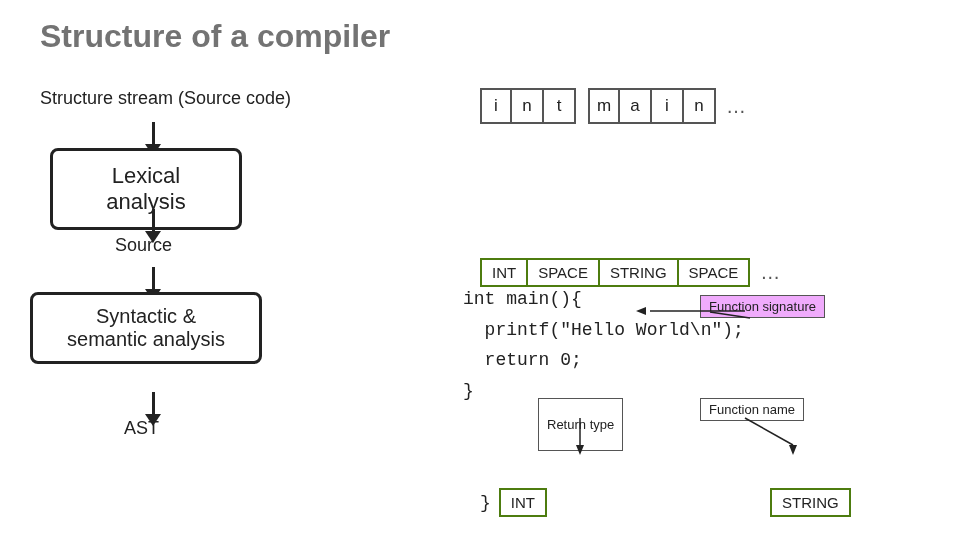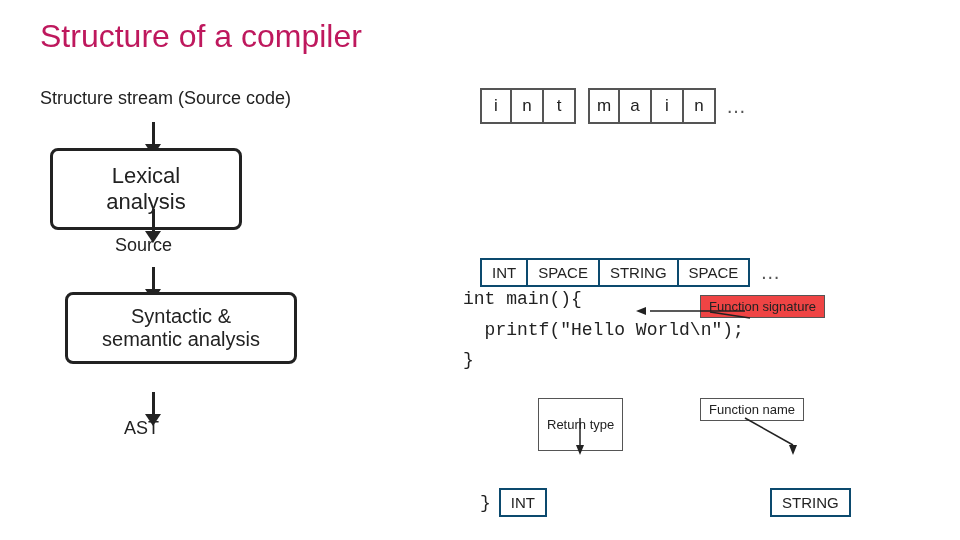--- a/index.html
+++ b/index.html
@@ -10,22 +10,22 @@
       font-family: 'Segoe UI', Arial, sans-serif;
       overflow: hidden;
       position: relative;
     }
 
     .page-title {
       position: absolute;
       top: 18px;
       left: 40px;
       font-size: 32px;
-      font-weight: 400;
-      color: #be185d;
+      font-weight: 700;
+      color: #737373;
     }
 
     
     .arrow-down {
       display: flex;
       flex-direction: column;
       align-items: center;
       margin: 4px 0;
     }
     .arrow-down .shaft {
@@ -81,21 +81,21 @@
 
     
     .token-row {
       display: flex;
       align-items: center;
       gap: 0;
       margin-top: 10px;
     }
 
     .token-box {
-      border: 2px solid #0c4a6e;
+      border: 2px solid #4d7c0f;
       padding: 4px 10px;
       font-size: 15px;
       color: #222;
       background: #fff;
       white-space: nowrap;
     }
     .token-box + .token-box {
       border-left: none;
       text-align: center;
     }
@@ -128,21 +128,21 @@
   <div class="head"></div>
 </div>
 
 <div style="position:absolute;top:235px;left:115px;font-size:18px;color:#222;">Source</div>
 
 <div class="arrow-down" style="position:absolute;top:263px;left:145px;">
   <div class="shaft"></div>
   <div class="head"></div>
 </div>
 
-<div class="box-rounded" style="position:absolute;top:292px;left:30px;width:232px;font-size:20px;padding:10px 14px;margin-left:35px;">
+<div class="box-rounded" style="position:absolute;top:292px;left:30px;width:232px;font-size:20px;padding:10px 14px;">
   <span style="white-space:pre-line;">Syntactic &amp;
 semantic analysis</span>
 </div>
 
 <div class="arrow-down" style="position:absolute;top:388px;left:145px;">
   <div class="shaft"></div>
   <div class="head"></div>
 </div>
 
 <div style="position:absolute;top:418px;left:124px;font-size:18px;color:#222;">AST</div>
@@ -167,25 +167,26 @@
   <div class="token-box">SPACE</div>
   <div class="token-box">STRING</div>
   <div class="token-box">SPACE</div>
   <div class="ellipsis">…</div>
 </div>
 
 <div style="position:absolute;top:284px;left:455px;margin-left:8px;">
   <div style="font-family:'Courier New',monospace;font-size:18px;color:#222;line-height:1.7;">
     <div>int main(){</div>
     <div>&nbsp;&nbsp;printf("Hello World\n");</div>
+    <div>&nbsp;&nbsp;return 0;</div>
     <div>}</div>
   </div>
 </div>
 
-<div style="position:absolute;top:295px;left:700px;font-size:13px;color:#222;border:1.5px solid #555;padding:3px 8px;background:#ef4444;">Function signature</div>
+<div style="position:absolute;top:295px;left:700px;font-size:13px;color:#222;border:1.5px solid #555;padding:3px 8px;background:#f0abfc;">Function signature</div>
 
 <div style="position:absolute;top:398px;left:538px;font-size:13px;color:#222;border:1.5px solid #555;padding:18px 8px;background:#fff;">Return type</div>
 
 <div style="position:absolute;top:398px;left:700px;font-size:13px;color:#222;border:1.5px solid #555;padding:3px 8px;background:#fff;">Function name</div>
 
 <div style="position:absolute;top:488px;left:480px;display:flex;align-items:center;gap:0;">
   <div style="font-family:'Courier New',monospace;font-size:18px;color:#222;margin-right:8px;">}</div>
   <div class="token-box">INT</div>
   <div style="flex:1;"></div>
 </div>

